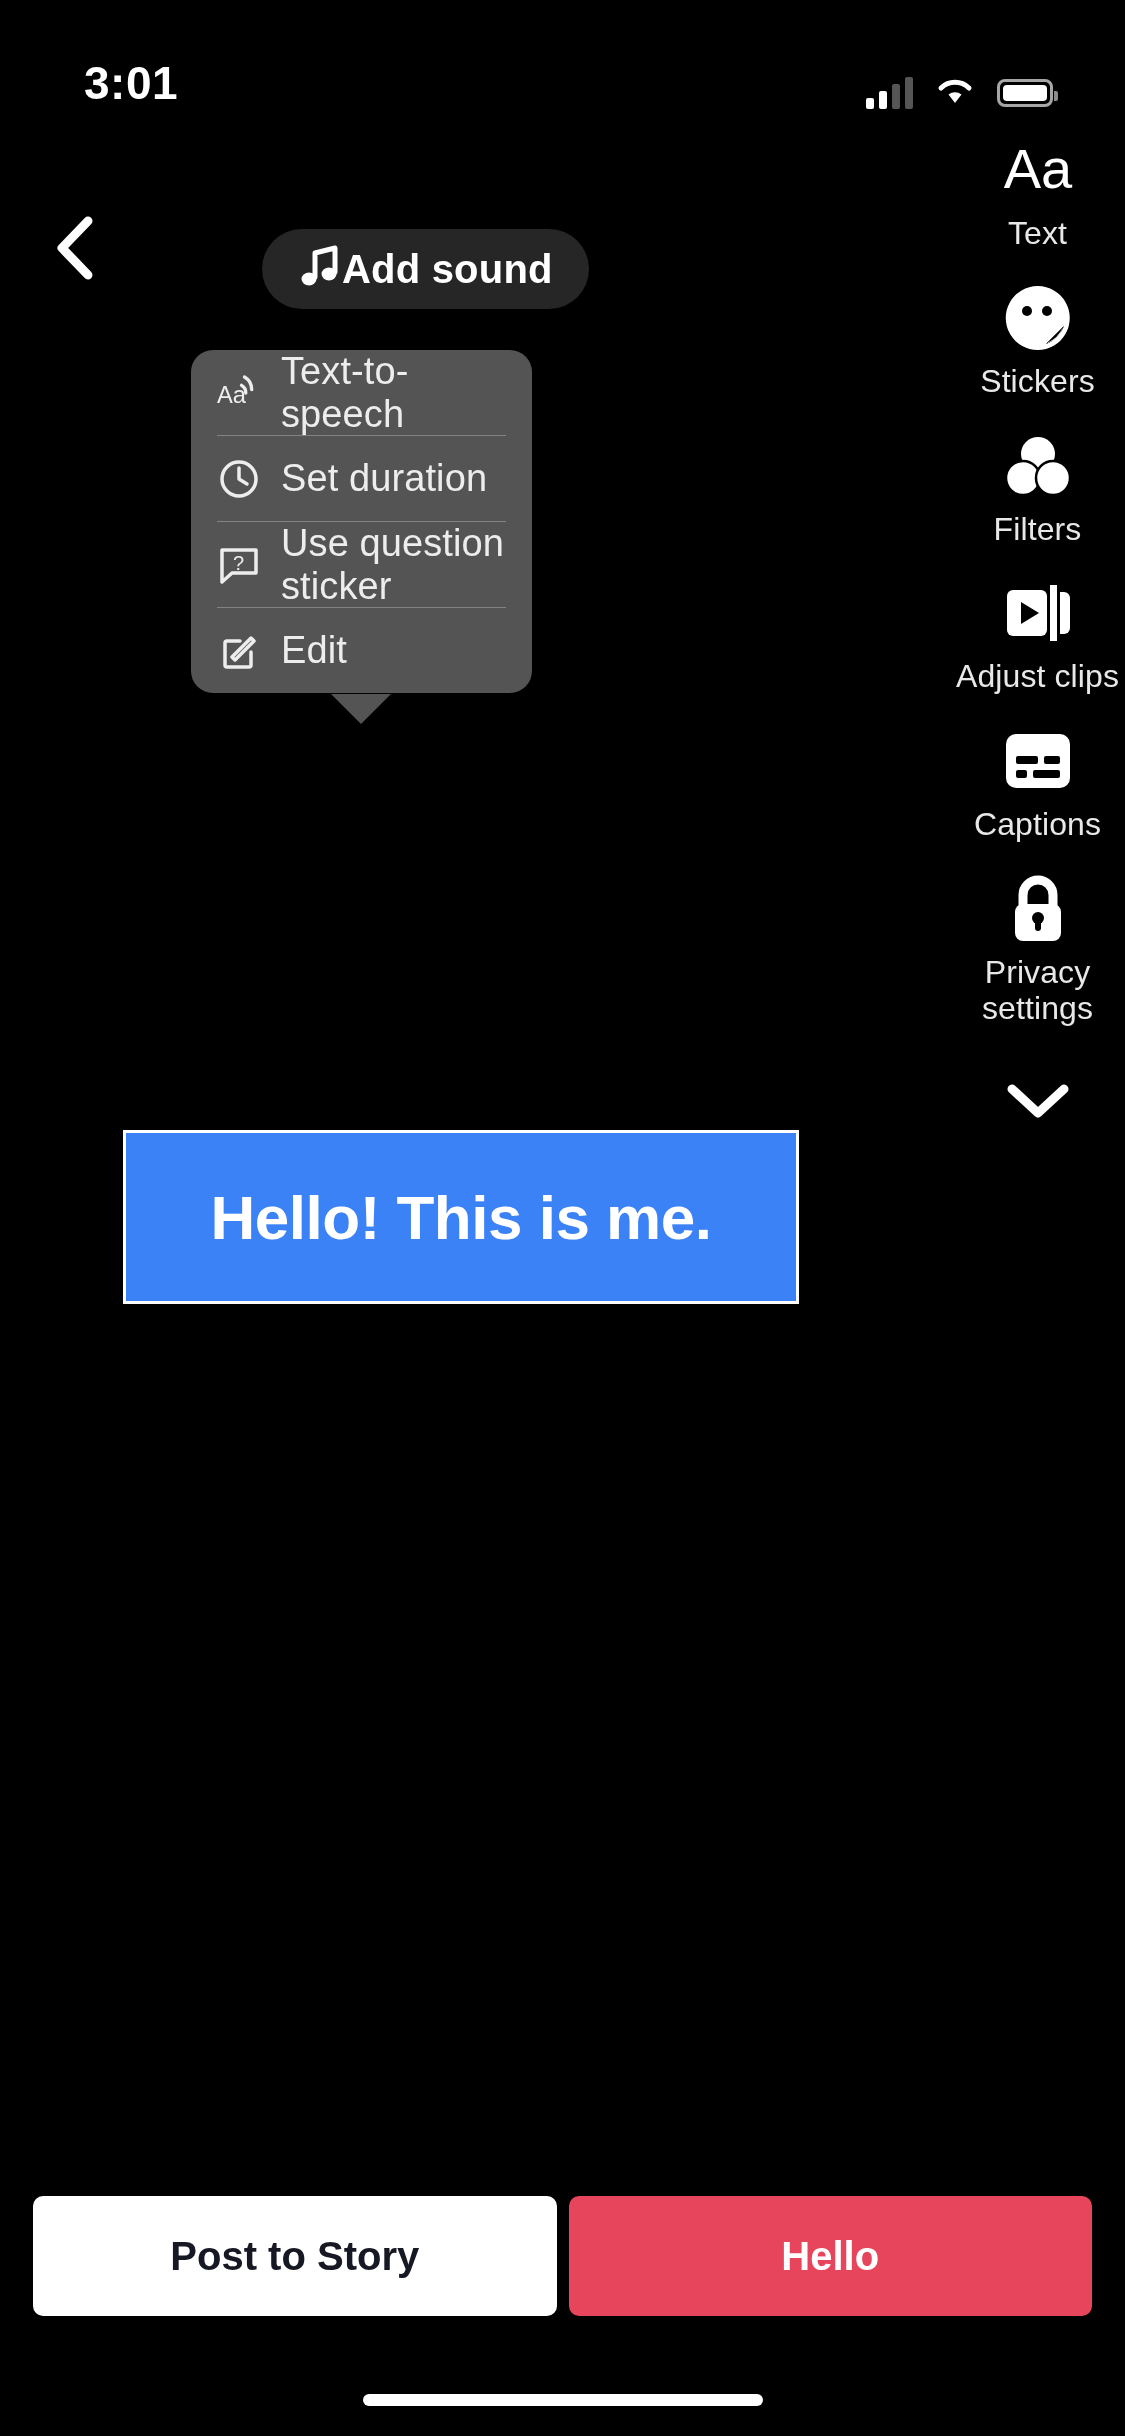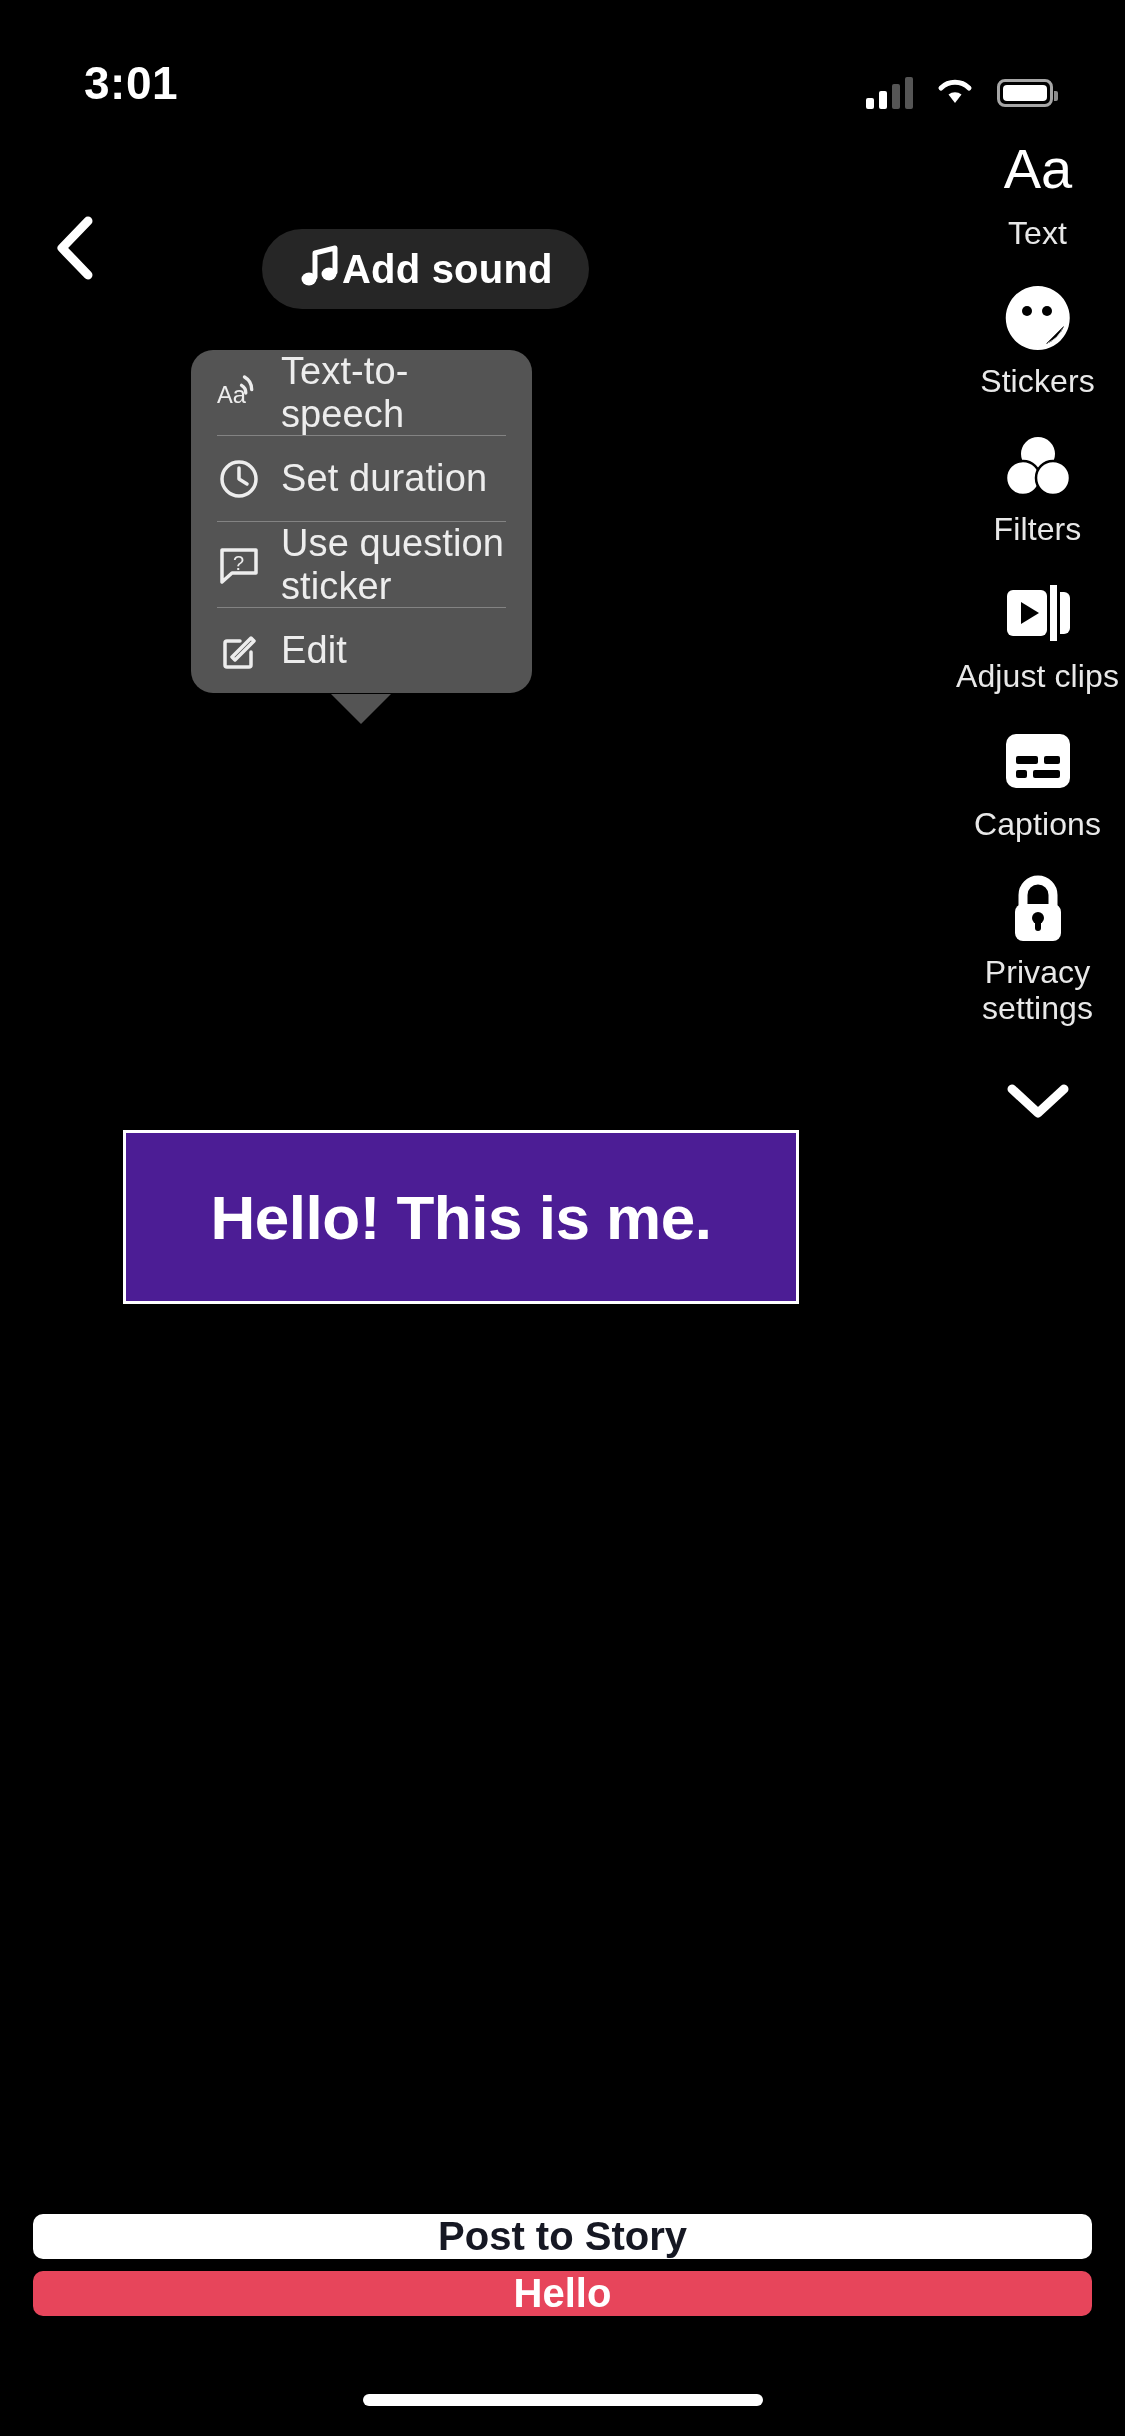--- a/index.html
+++ b/index.html
@@ -61,21 +61,21 @@
     position:absolute; left:331px; top:694px;
     width:0; height:0;
     border-left:30px solid transparent;
     border-right:30px solid transparent;
     border-top:30px solid #545454;
   }
 
   
   #text-overlay{
     position:absolute; left:123px; top:1130px; width:676px; height:174px;
-    border:3px solid #fff; background:#4c1d95;
+    border:3px solid #fff; background:#3b82f6;
     display:flex; align-items:center; justify-content:center;
   }
   #text-overlay .txt{ font-size:62px; font-weight:700; letter-spacing:-.5px; }
 
   
   #right-toolbar{
     position:absolute; right:0; top:130px; width:175px;
     display:flex; flex-direction:column; align-items:center;
   }
   .tool{
@@ -85,21 +85,21 @@
   .tool .tico{ height:80px; display:flex; align-items:center; justify-content:center; }
   .tool .tlabel{
     margin-top:6px; font-size:32px; color:#e8e8e8;
     text-align:center; line-height:1.12; letter-spacing:.1px;
   }
   #collapse-button{ width:175px; height:80px; display:flex; align-items:center; justify-content:center; margin-top:10px; }
 
   
   #bottom-bar{
     position:absolute; left:0; bottom:120px; width:1125px;
-    display:flex; gap:12px; padding:0 33px;flex-direction:column;
+    display:flex; gap:12px; padding:0 33px;
   }
   .action-btn{
     flex:1; height:120px; border-radius:10px;
     display:flex; align-items:center; justify-content:center;
     font-size:40px; font-weight:600;
   }
   #post-story-button{ background:#fff; color:#161823; }
   #next-button{ color:#fff; }
   #home-indicator{
     position:absolute; left:50%; transform:translateX(-50%); bottom:30px;

